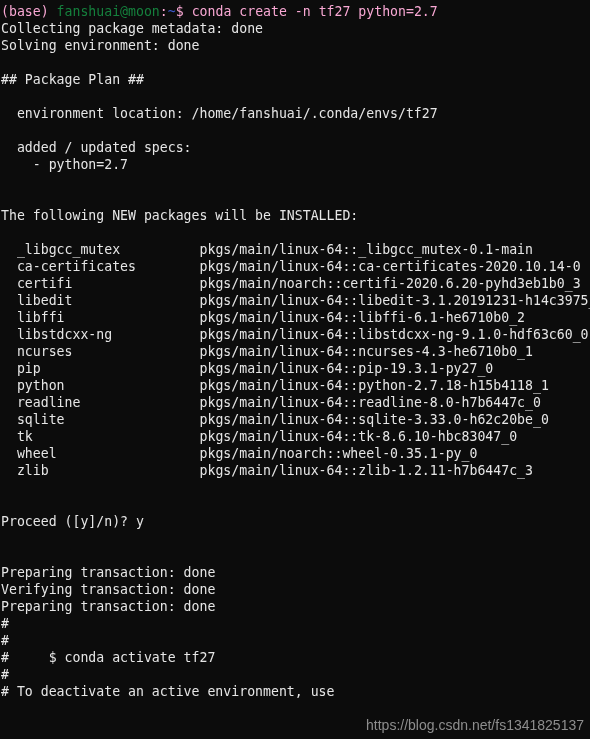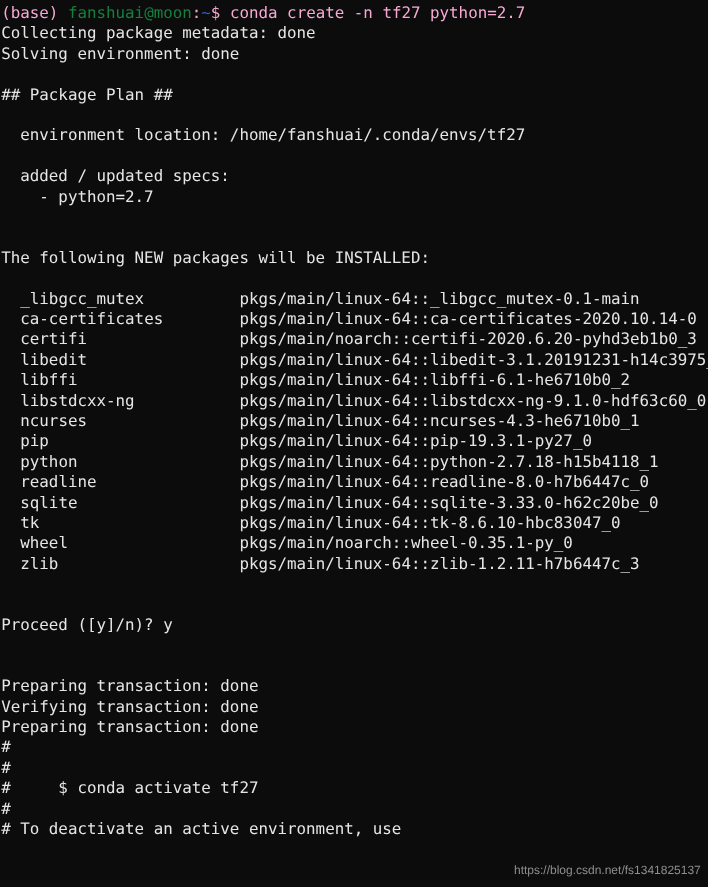--- a/index.html
+++ b/index.html
@@ -28,21 +28,21 @@
   }
   .line.blank { color: transparent; }
   .c-green  { color: #15803d; }
   .c-blue   { color: #3b57c9; }
   .c-white  { color: #f9a8d4; }
   #watermark {
     position: absolute;
     right: 6px;
     bottom: 5px;
     font-family: "Liberation Sans", sans-serif;
-    font-size: 10px;
+    font-size: 14px;
     color: #8e8e8e;
     letter-spacing: 0px;
     white-space: pre;
   }
 </style>
 </head>
 <body>
 
 <div id="terminal">
 

